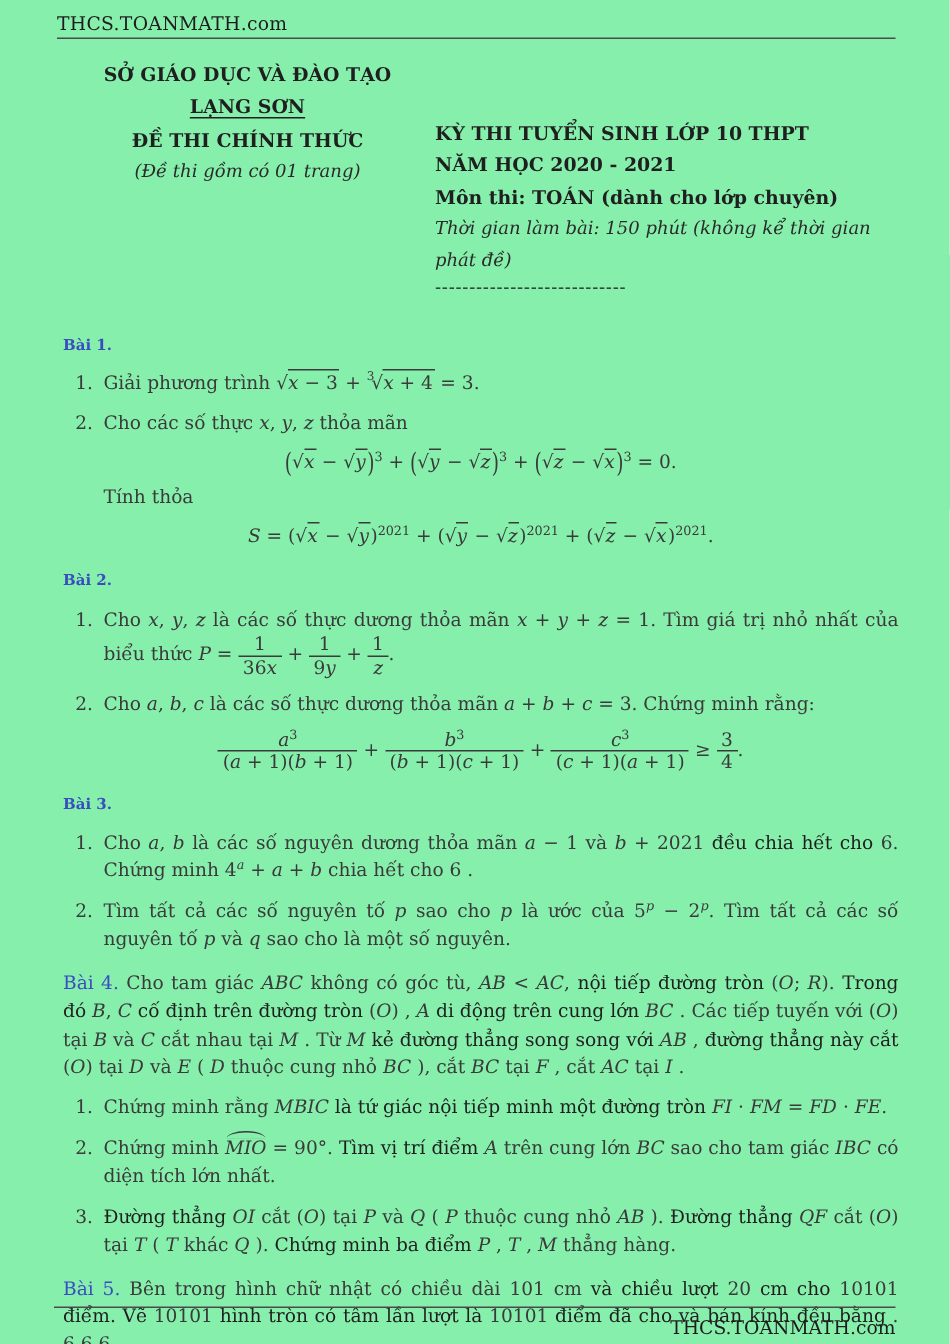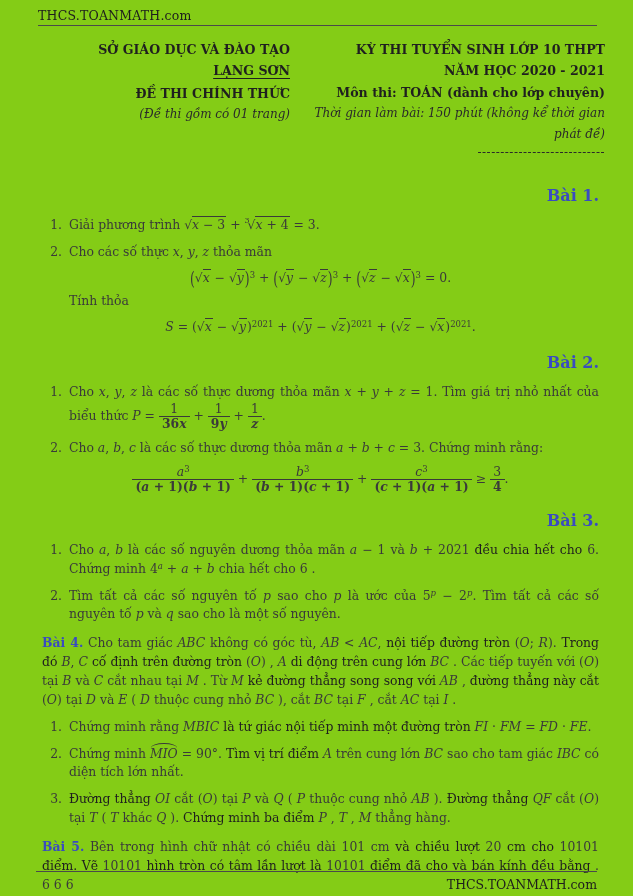--- a/index.html
+++ b/index.html
@@ -1,53 +1,53 @@
 <!DOCTYPE html>
 <html><head>
 <meta charset="utf-8">
 <style>
   html,body{margin:0;padding:0;background:#e8e8e8;}
-  .page{width:633px;height:896px;margin:0 auto;box-sizing:border-box;background:#84cc16;position:relative;overflow:hidden;
+  .page{width:633px;height:896px;margin:0 auto;box-sizing:border-box;background:#86efac;position:relative;overflow:hidden;
         font-family:"DejaVu Serif","Liberation Serif",serif;color:#3a3a3a;}
   
   .site-top{padding:5px 36px 0 38px;}
   .site-top .t{font-size:12.5px;color:#1d1d1d;letter-spacing:.2px;}
   .top-rule{border-bottom:1.5px solid #4a4a4a;margin-top:1px;}
   
   .exam-header{display:flex;padding:13px 28px 0 40px;}
-  .hl{width:250px;text-align:right;}
-  .hr{flex:1;text-align:right;}
+  .hl{width:250px;text-align:center;}
+  .hr{flex:1;text-align:left;margin-top:39px;}
   .hb{font-weight:bold;font-size:12.6px;line-height:1.7;color:#1f1f1f;}
   .underline{text-decoration:underline;text-underline-offset:3px;}
   .gap{margin-top:1px;}
   .hi{font-style:italic;font-size:12px;line-height:1.7;color:#2a2a2a;}
   .dashes{font-size:12px;color:#2a2a2a;letter-spacing:.5px;margin-top:1px;}
   
   .content{padding:14px 34px 0 42px;font-size:12.4px;line-height:1.52;text-align:justify;}
-  .sec-h{color:#3a4cc0;font-weight:bold;font-size:16px;margin:11px 0 5px;text-align:right;}
+  .sec-h{color:#3a4cc0;font-weight:bold;font-size:10px;margin:11px 0 5px;text-align:left;}
   .item{display:flex;margin:8px 0;}
   .no{flex:0 0 20px;text-align:right;padding-right:7px;}
   .ibody{flex:1;}
   .eq{text-align:center;margin:7px 0 3px -27px;}
   .para{margin:10px 0 6px;}
-  .plabel{color:#3a4cc0;font-weight:bold;}
+  .plabel{color:#3a4cc0;font-weight:normal;}
   
   .footer{position:absolute;left:36px;right:36px;bottom:3px;text-align:right;}
   .footer-rule{border-top:1.5px solid #4a4a4a;margin-bottom:2px;}
   .footer .t{font-size:12.5px;color:#1d1d1d;}
   
   b{font-weight:normal;color:#1f1f1f;}
   i{font-style:italic;}
   sup{font-size:8.5px;line-height:0;vertical-align:4.5px;}
   .idx{font-size:8px;vertical-align:6px;margin-right:-2px;}
   .sqrt{white-space:nowrap;}
   .rad{border-top:1px solid currentColor;padding:0 1px 0 0;}
   .fr{display:inline-block;vertical-align:middle;text-align:center;line-height:1.15;}
   .fr .n{display:block;padding:0 3px;}
-  .fr .d{display:block;border-top:1px solid currentColor;padding:0 3px;font-weight:bold;}
+  .fr .d{display:block;border-top:1px solid currentColor;padding:0 3px;}
   .lp,.rp{display:inline-block;transform:scaleY(1.45);vertical-align:-1px;}
   .hat{position:relative;}
   .hat::before{content:'';position:absolute;left:1px;right:1px;top:-3px;height:4px;
                border-top:1px solid currentColor;border-radius:50% 50% 0 0 / 100% 100% 0 0;}
 </style>
 </head>
 <body>
 
 <div class="page">
 

